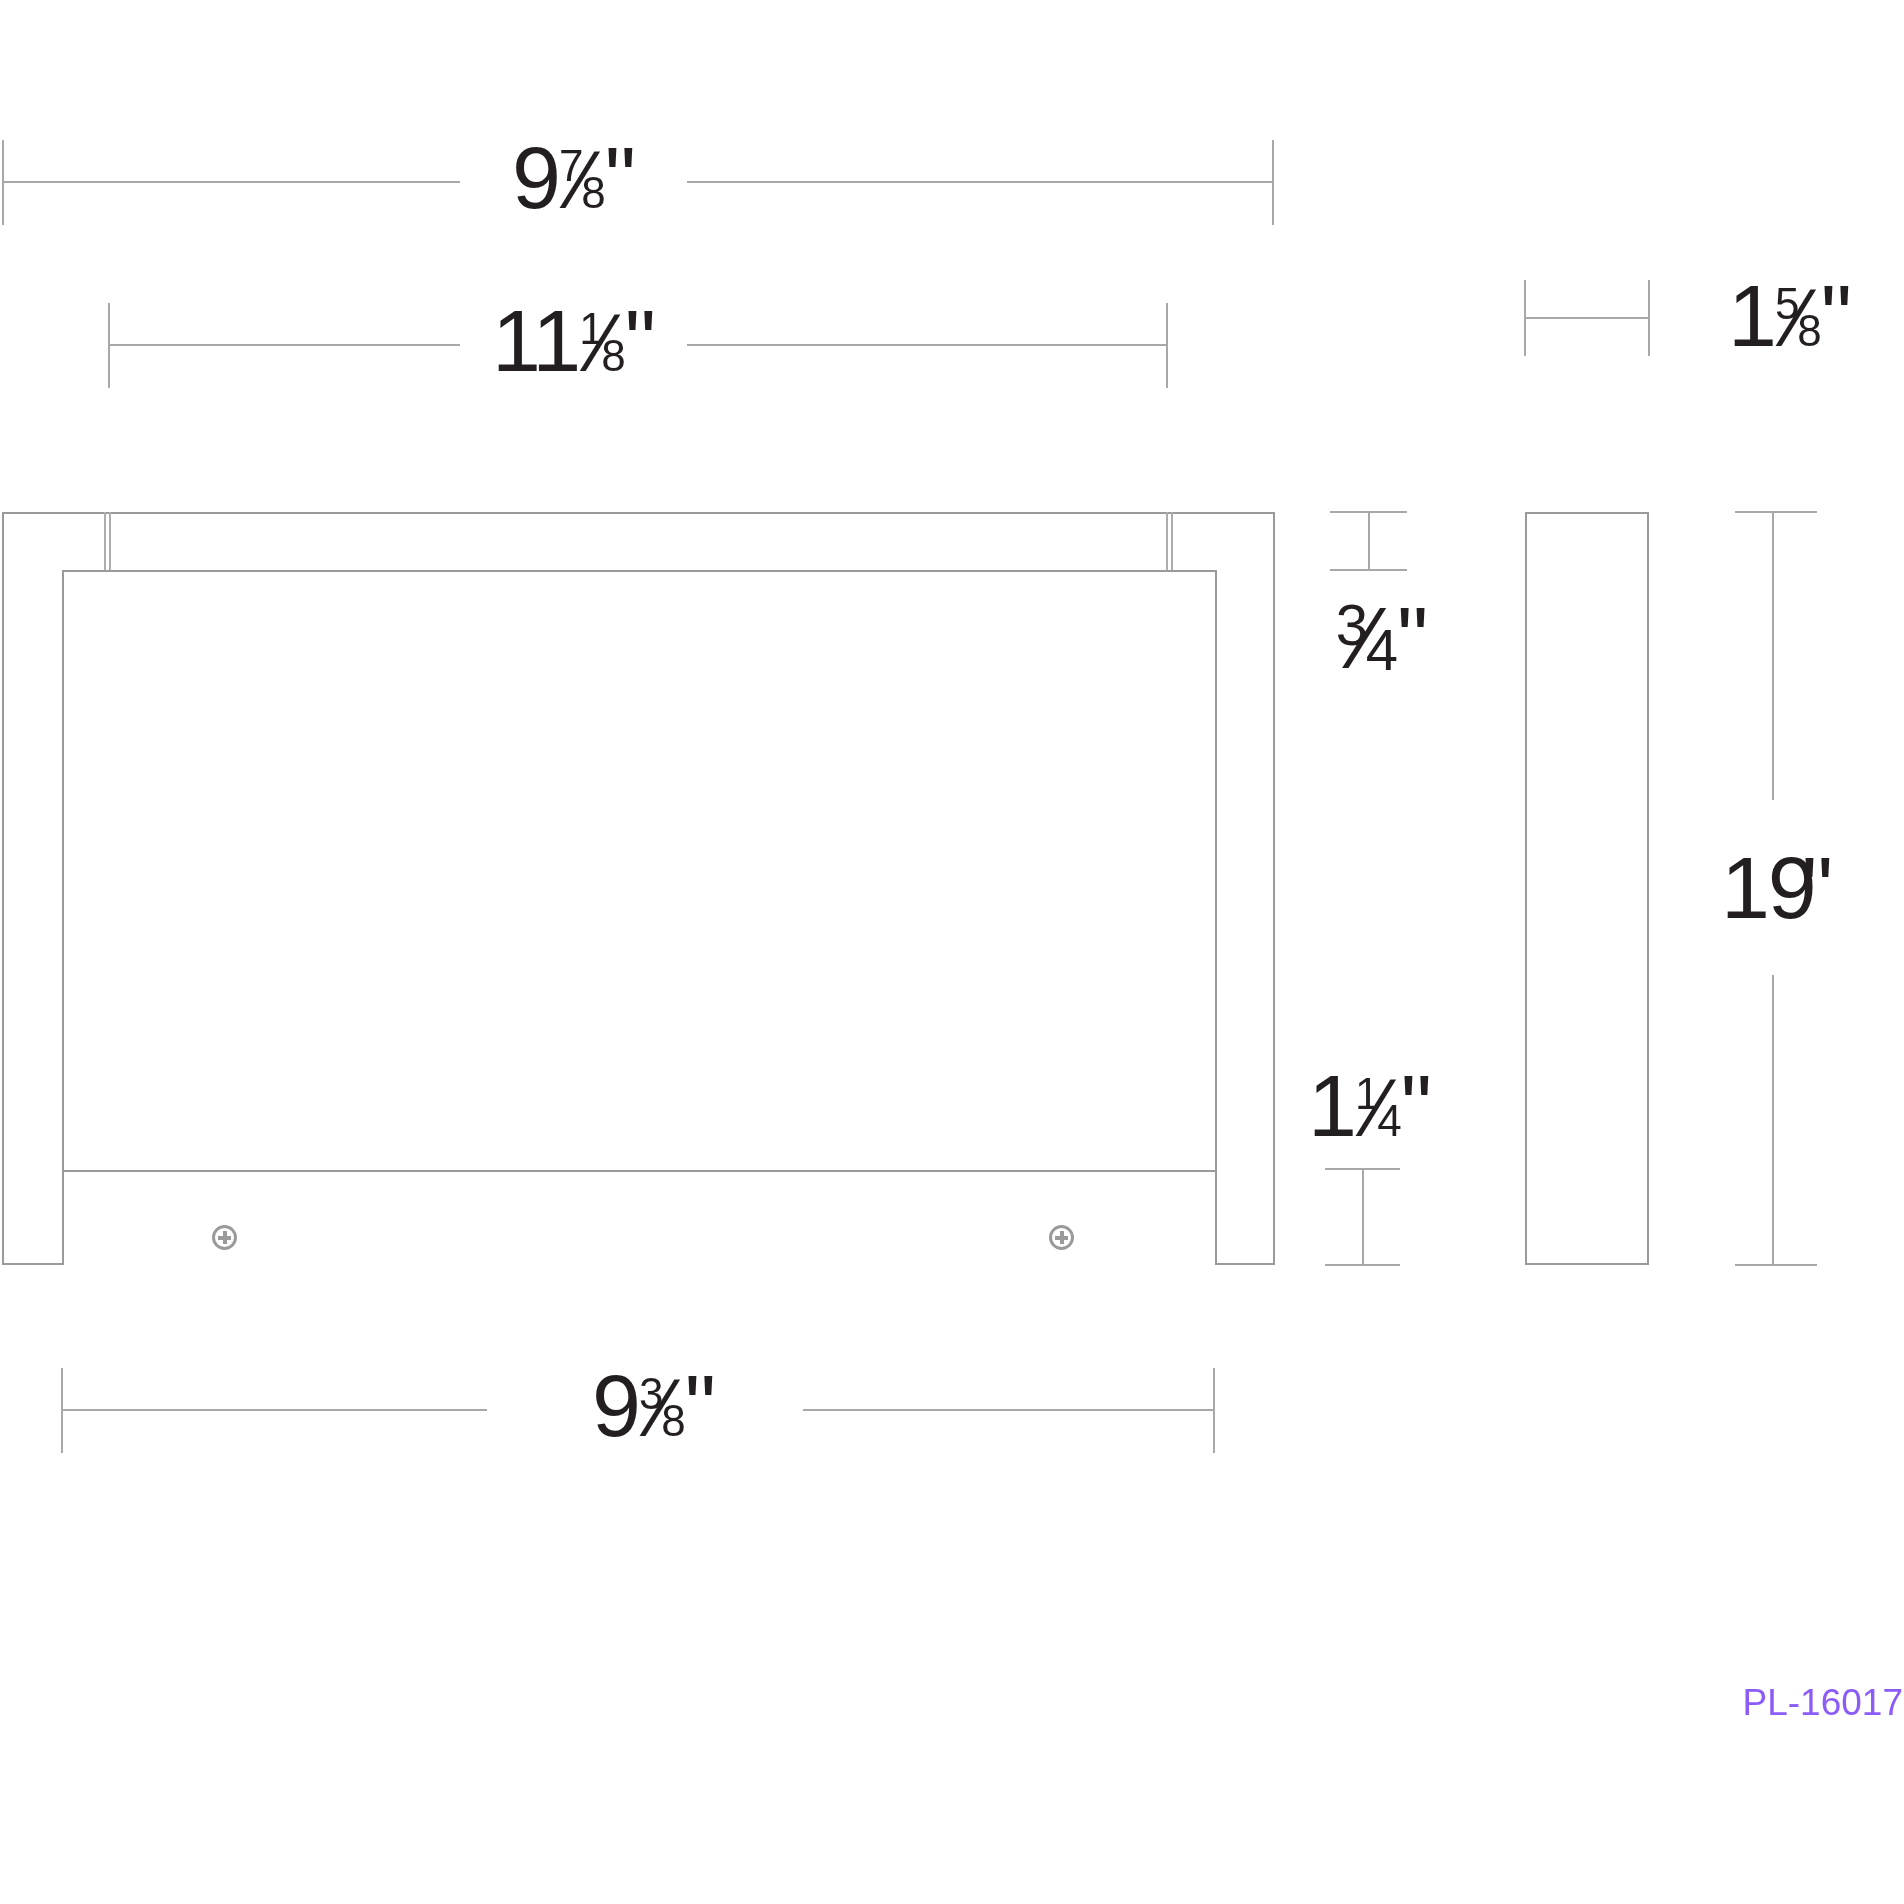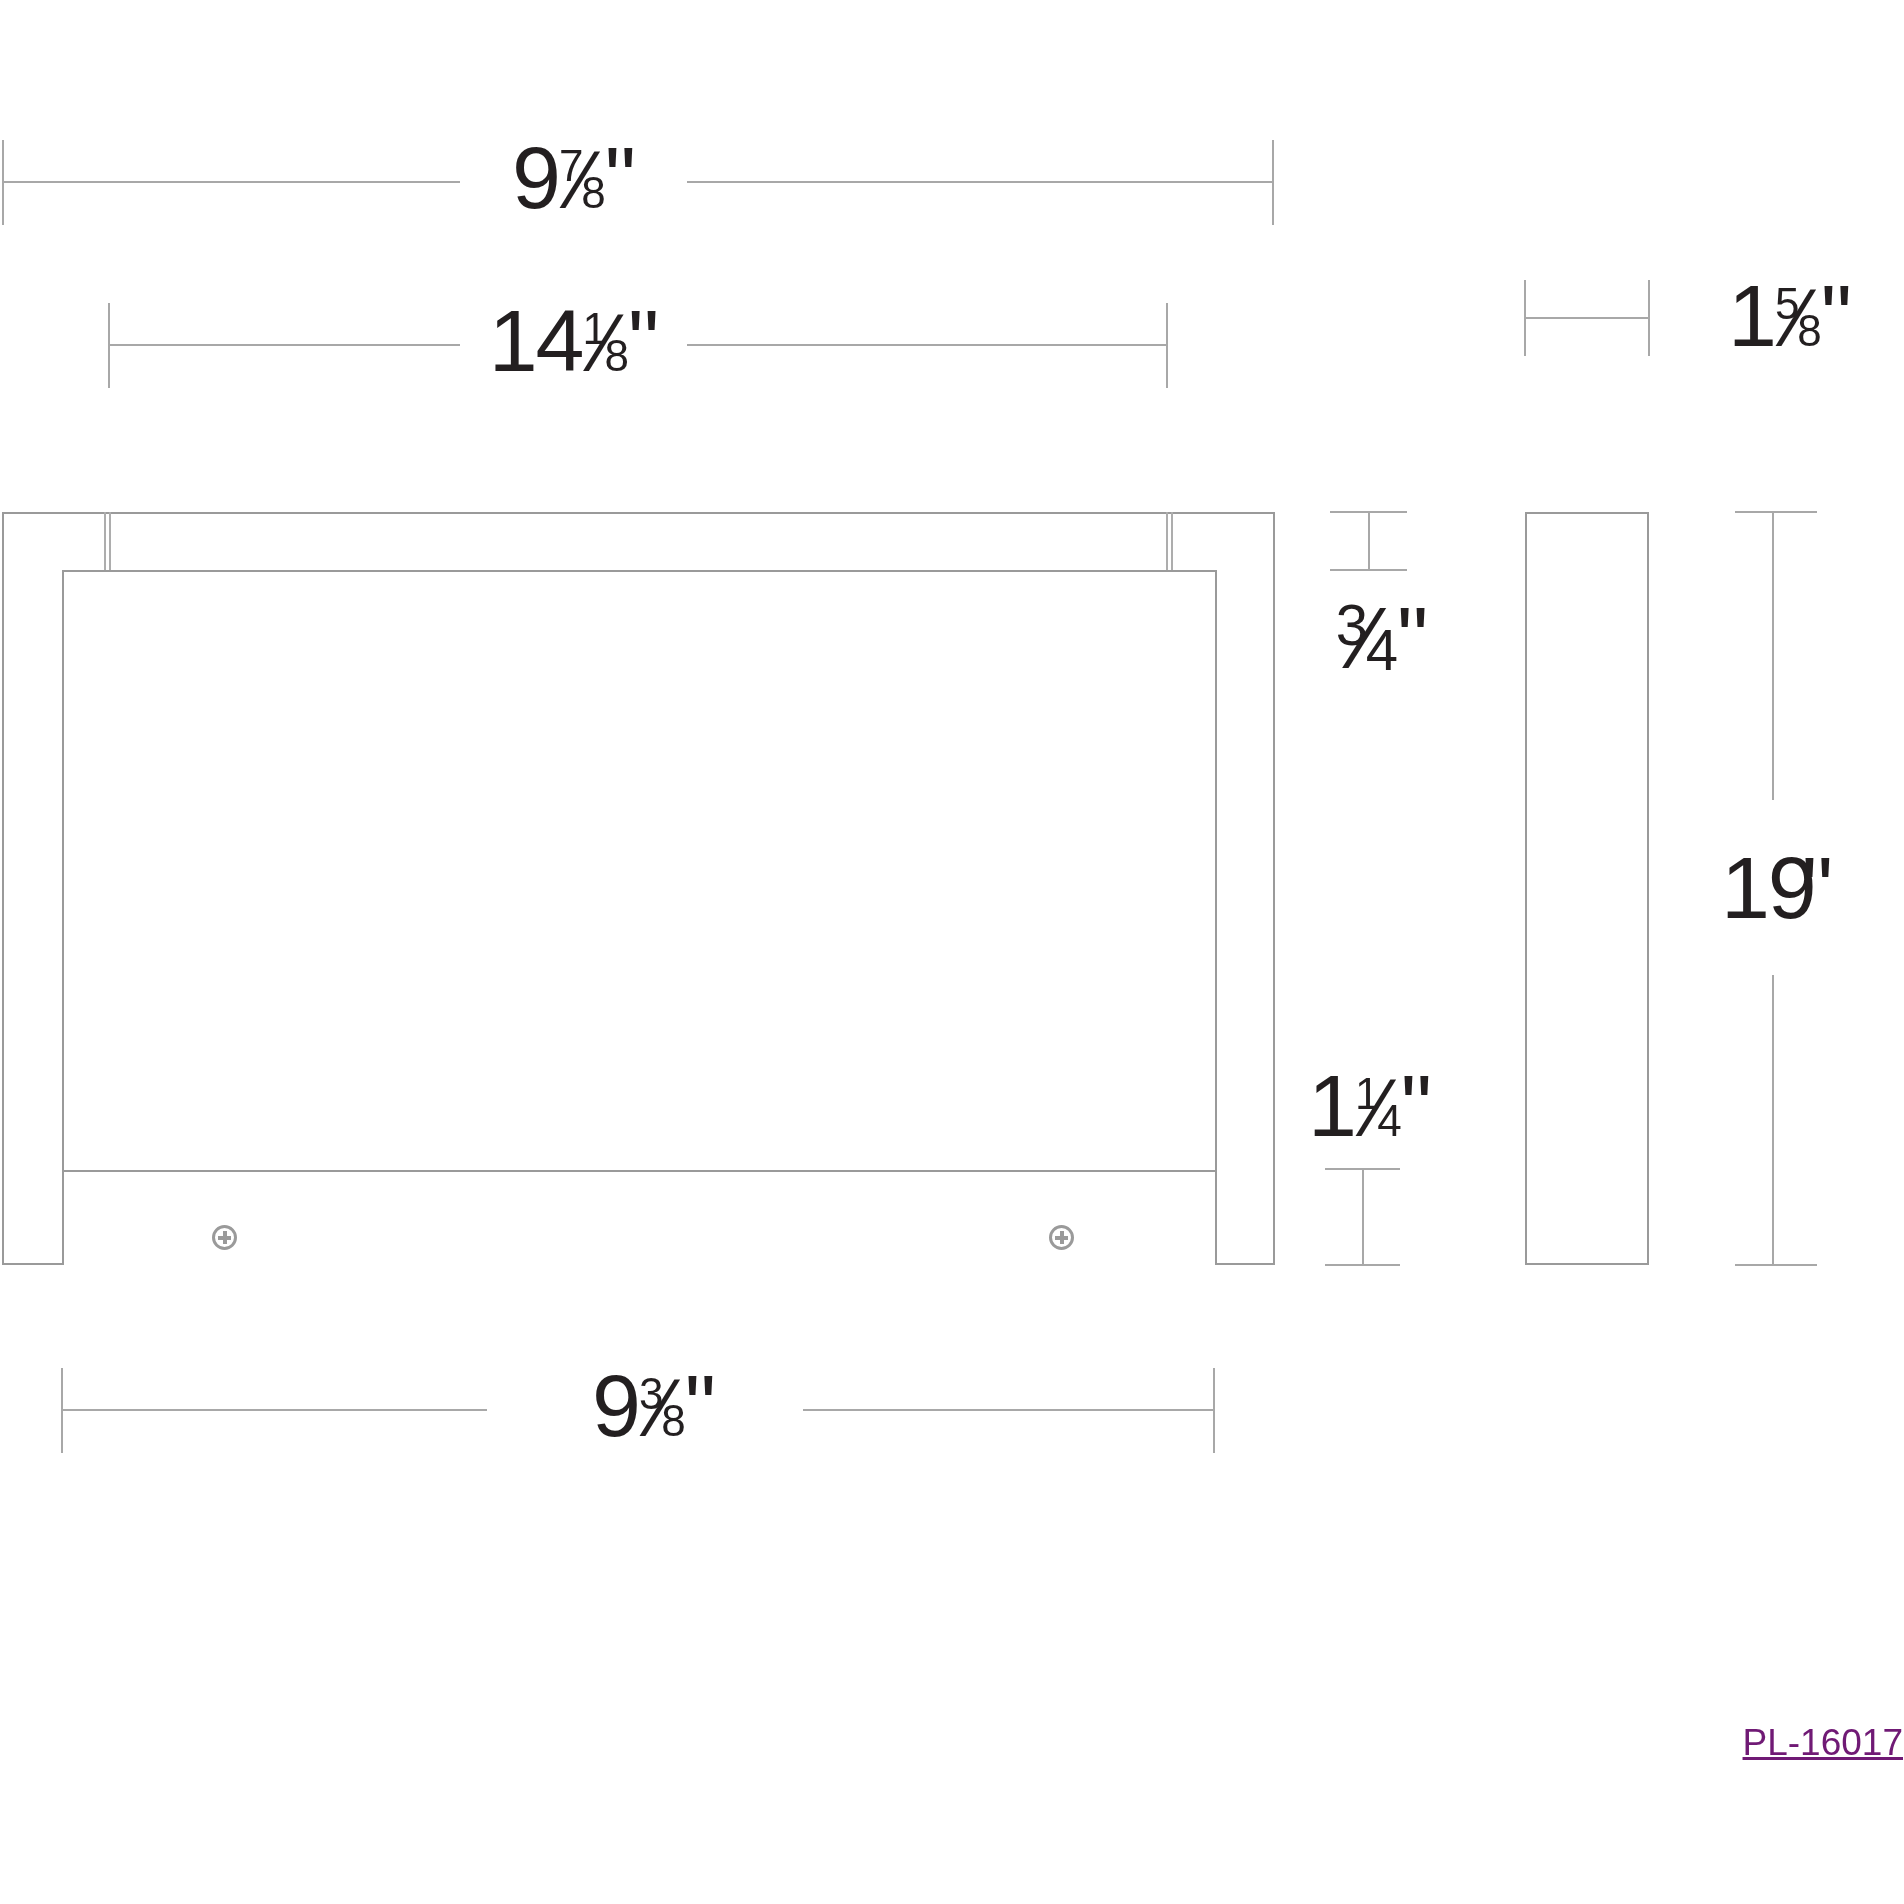--- a/index.html
+++ b/index.html
@@ -27,22 +27,22 @@
   .lbl.bigfrac .fr sub { font-size:.66em; vertical-align:-.04em; }
   
   .screw {
     position:absolute; width:25px; height:25px; box-sizing:border-box;
     border:3px solid #9a9a9a; border-radius:50%; background:#ffffff;
   }
   .screw .ph { position:absolute; left:3px;   top:7.5px; width:13px; height:4px;  background:#9a9a9a; }
   .screw .pv { position:absolute; left:7.5px; top:3px;   width:4px;  height:13px; background:#9a9a9a; }
   
   .part {
-    position:absolute; right:1px; top:1722px; font-size:37px;
-    color:#701a75; letter-spacing:0px;text-decoration:underline;
+    position:absolute; right:1px; top:1682px; font-size:37px;
+    color:#8b5cf6; letter-spacing:0px;
   }
 </style>
 </head>
 <body>
 
 <div class="canvas">
 
   <div>
 
     <div class="rect" style="left:2px; top:512px; width:1269px; height:749px;"></div>
@@ -79,21 +79,21 @@
       <span>9</span><span class="fr"><sup>7</sup><span class="sl">⁄</span><sub>8</sub></span><span>"</span>
     </div>
   </div>
 
   <div>
     <div class="vline dim" style="left:108px;  top:303px; height:85px;"></div>
     <div class="vline dim" style="left:1166px; top:303px; height:85px;"></div>
     <div class="hline dim" style="left:109px; top:344px; width:351px; height:1.5px;"></div>
     <div class="hline dim" style="left:687px; top:344px; width:480px; height:1.5px;"></div>
     <div class="lbl" style="left:573px; top:341px;">
-      <span>14</span><span class="fr"><sup>1</sup><span class="sl">⁄</span><sub>8</sub></span><span>"</span>
+      <span>11</span><span class="fr"><sup>1</sup><span class="sl">⁄</span><sub>8</sub></span><span>"</span>
     </div>
   </div>
 
   <div>
     <div class="vline dim" style="left:61px;   top:1368px; height:85px;"></div>
     <div class="vline dim" style="left:1213px; top:1368px; height:85px;"></div>
     <div class="hline dim" style="left:62px;  top:1409px; width:425px; height:1.5px;"></div>
     <div class="hline dim" style="left:803px; top:1409px; width:412px; height:1.5px;"></div>
     <div class="lbl" style="left:653px; top:1406px;">
       <span>9</span><span class="fr"><sup>3</sup><span class="sl">⁄</span><sub>8</sub></span><span>"</span>

